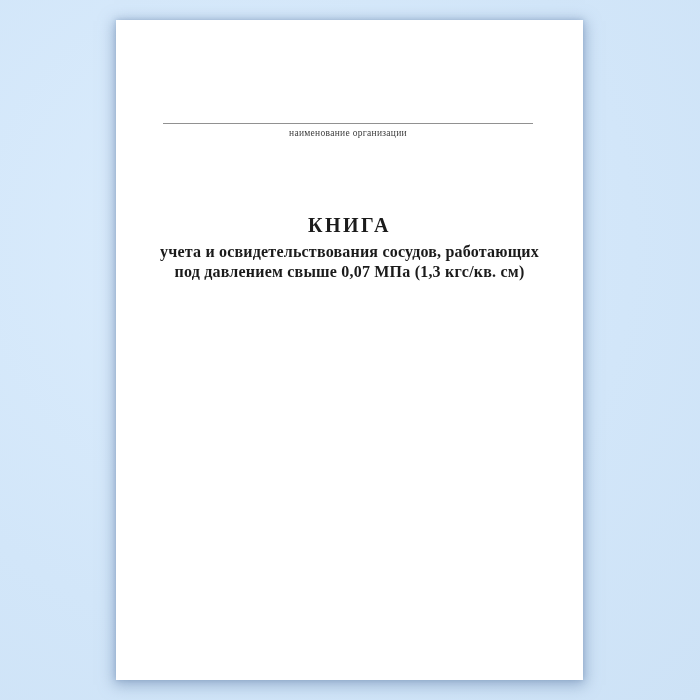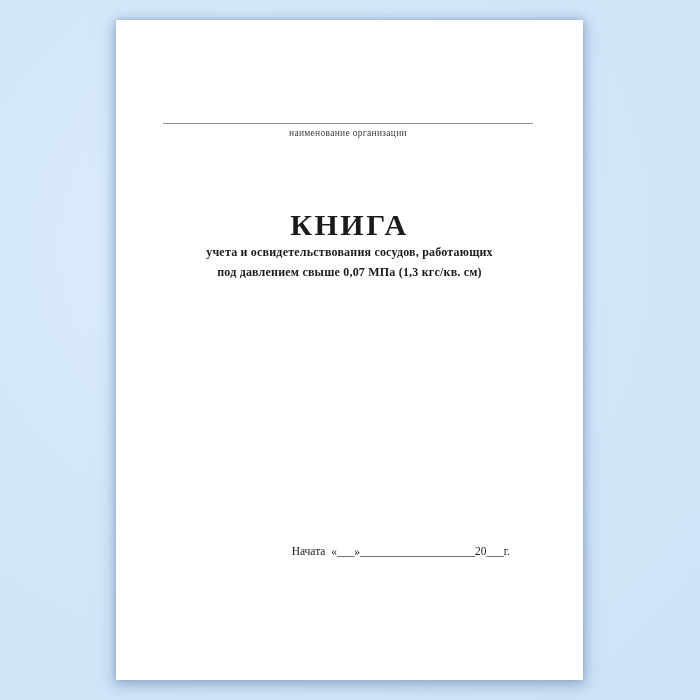--- a/index.html
+++ b/index.html
@@ -49,28 +49,28 @@
   }
   .title-block {
     position: absolute;
     left: 0;
     right: 0;
     top: 190px;
     text-align: center;
     color: var(--ink-color, #1b1b1b);
   }
   .doc-title {
-    font-size: 30px;
+    font-size: 20px;
     font-weight: bold;
     letter-spacing: 2.5px;
     line-height: 30px;
   }
   .doc-subtitle {
     margin-top: 2px;
-    font-size: 12px;
+    font-size: 16px;
     font-weight: bold;
     line-height: 20px;
     letter-spacing: 0.2px;
   }
   .dates-block {
     position: absolute;
     right: 73px;
     top: 518px;
     text-align: right;
     font-size: 11.5px;
@@ -94,17 +94,16 @@
 
     <div class="title-block">
       <div class="doc-title">КНИГА</div>
       <div class="doc-subtitle">
         <div>учета и освидетельствования сосудов, работающих</div>
         <div>под давлением свыше 0,07 МПа (1,3 кгс/кв. см)</div>
       </div>
     </div>
 
     <div class="dates-block">
-      <div class="date-line">Начата  «___»____________________20___г.</div>
     </div>
 
   </div>
 </div>
 
 </body></html>

